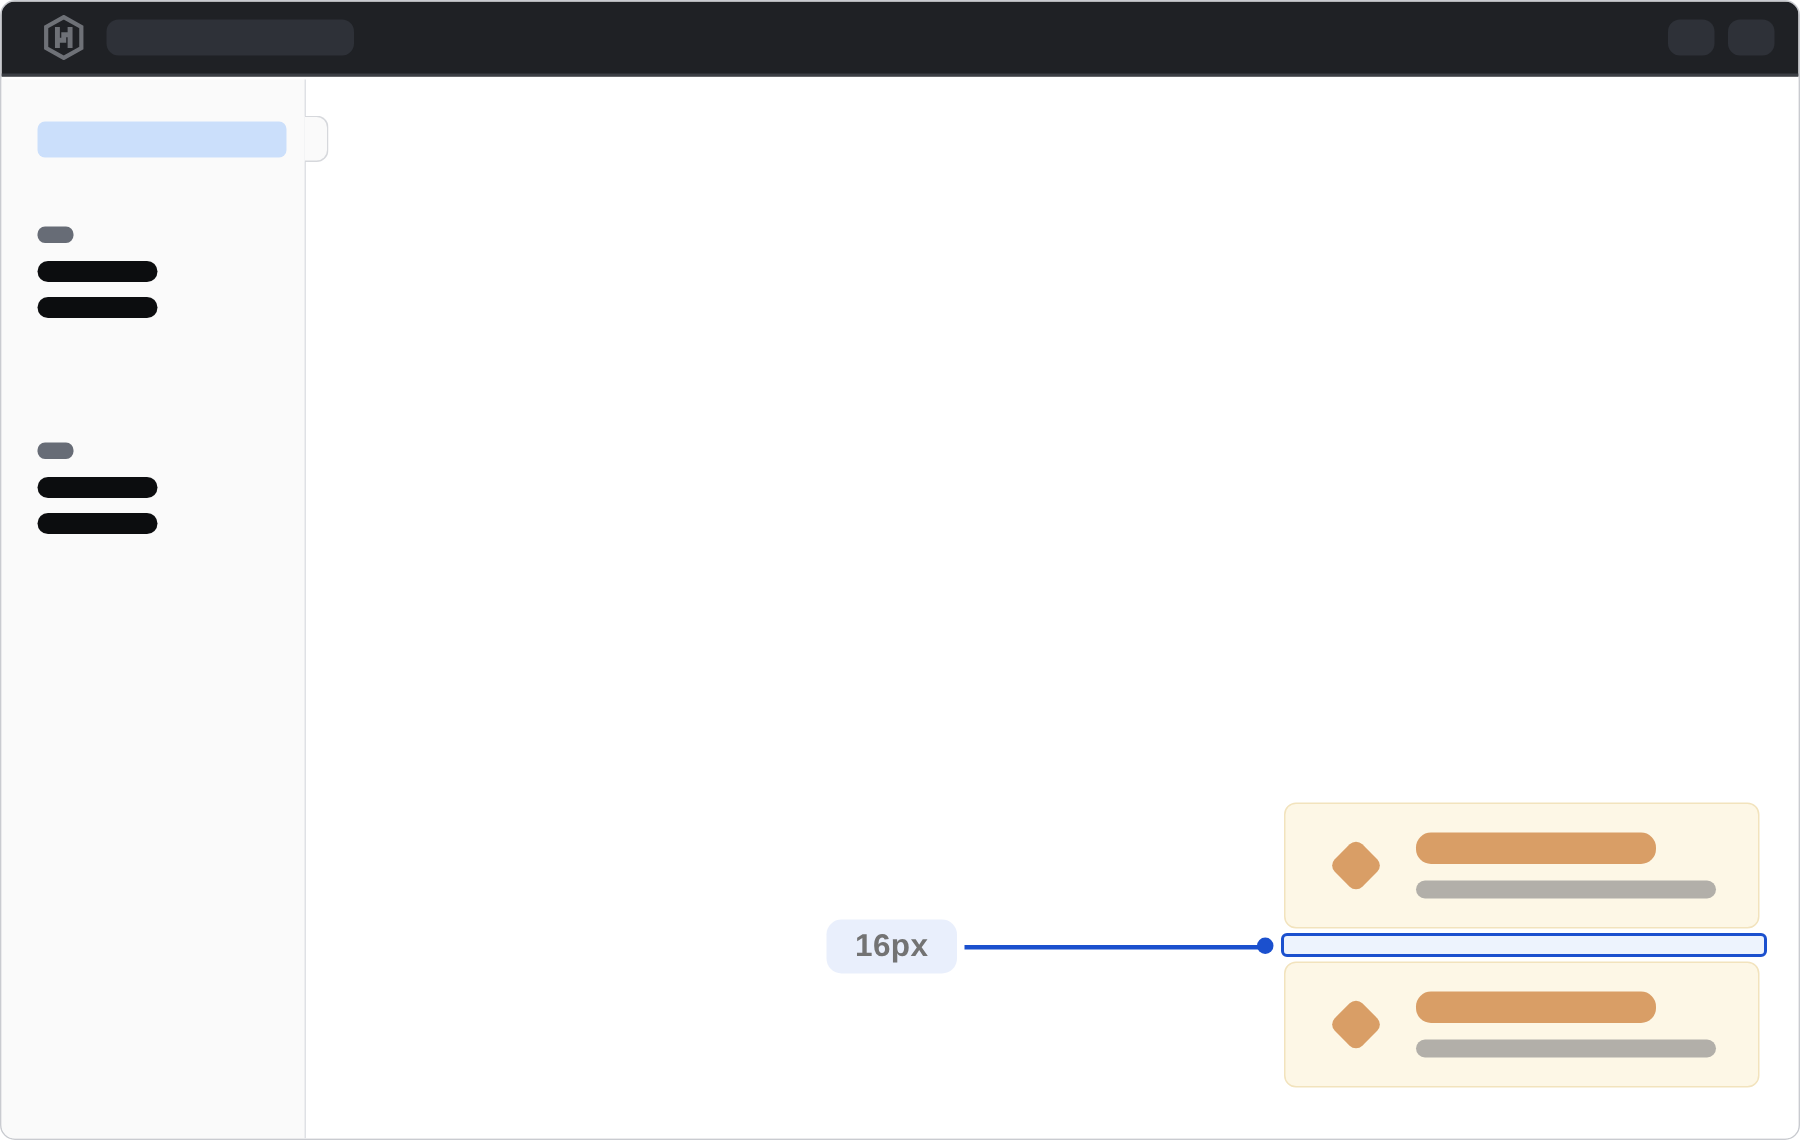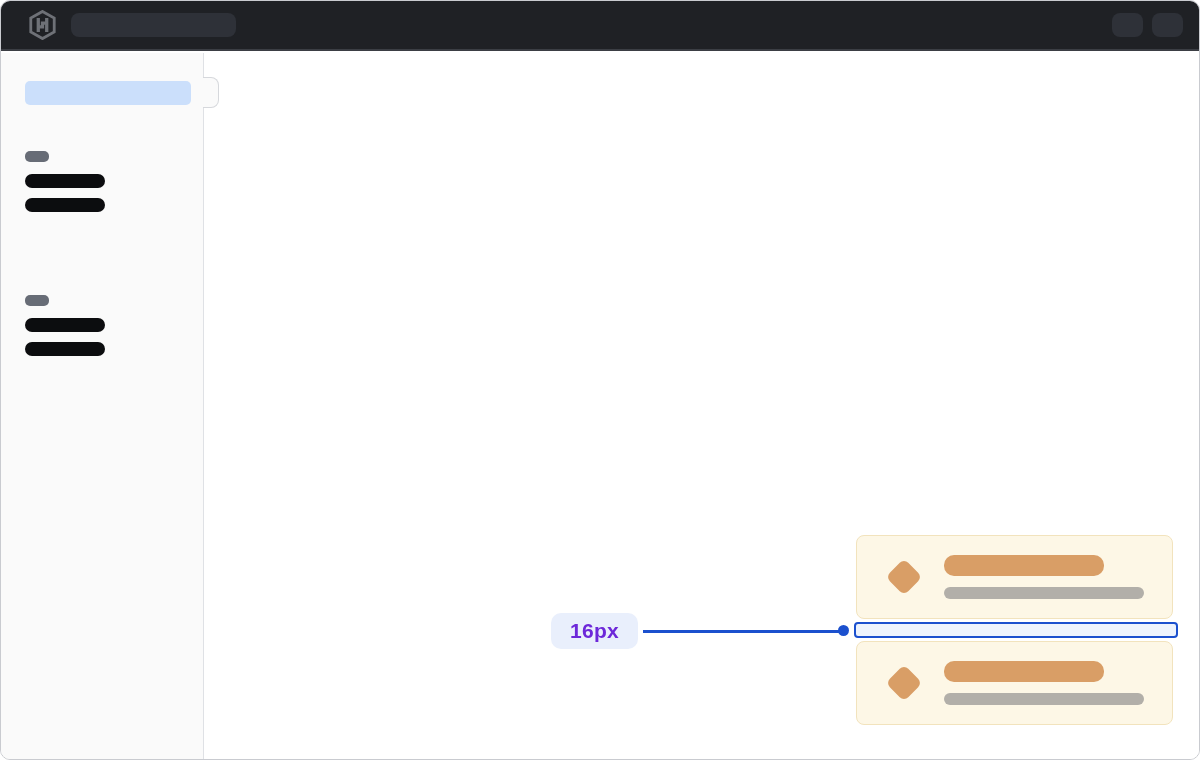--- a/index.html
+++ b/index.html
@@ -67,21 +67,21 @@
     border:2.5px solid #1b50ce;border-radius:4px;background:#edf3fd;box-sizing:border-box;
   }
   .gap-line{
     position:absolute;left:642px;top:629px;width:200px;height:2.5px;background:#1b50ce;
   }
   .gap-dot{
     position:absolute;left:837px;top:624px;width:11px;height:11px;border-radius:50%;background:#1b50ce;
   }
   .gap-label{
     position:absolute;left:550px;top:612px;width:87px;height:36px;border-radius:10px;
-    background:#e9effc;color:#6d28d9;font-size:21px;font-weight:600;
+    background:#e9effc;color:#737373;font-size:21px;font-weight:600;
     display:flex;align-items:center;justify-content:center;letter-spacing:.3px;
   }
 </style>
 </head>
 <body>
 
 <div class="window">
 
   <header class="topbar">
     <svg class="logo" viewBox="0 0 56 64" aria-hidden="true">

